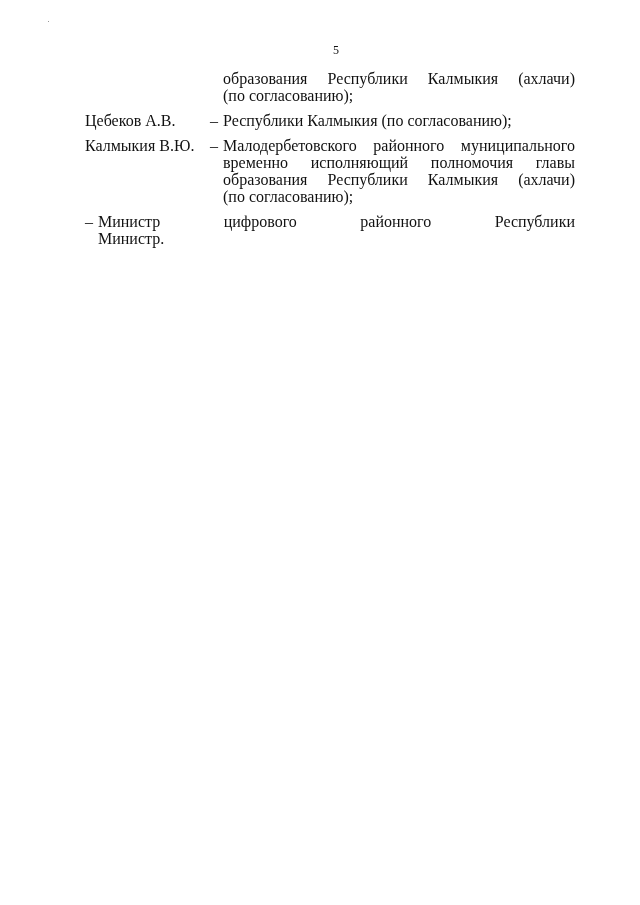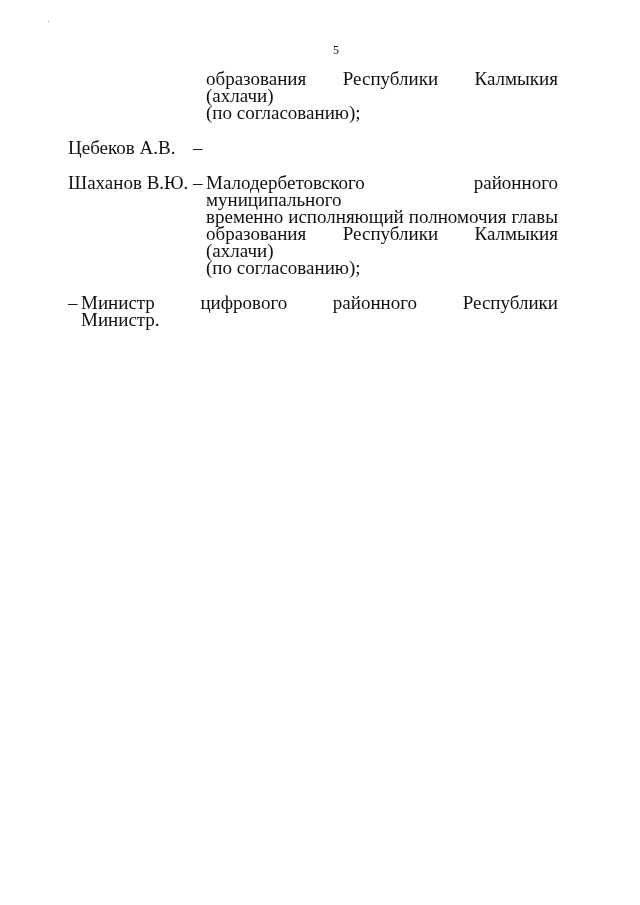--- a/index.html
+++ b/index.html
@@ -1,23 +1,23 @@
 <!DOCTYPE html>
 <html><head>
 <meta charset="utf-8">
 <style>
   html, body { margin: 0; padding: 0; background: #ffffff; }
   body { width: 640px; height: 905px; position: relative; overflow: hidden;
          font-family: "Liberation Serif", "DejaVu Serif", serif; color: #111; }
   .speck { position: absolute; left: 48px; top: 21px; width: 1px; height: 1px; background: #999; }
   .page-number { position: absolute; top: 43px; left: 0; width: 640px; text-align: center;
                  font-size: 12px; margin-left: 16px; }
-  .content { position: absolute; top: 70px; left: 68px; width: 490px; font-size: 19px; line-height: 17px; }
+  .content { position: absolute; top: 70px; left: 85px; width: 490px; font-size: 16px; line-height: 17px; }
   .cont { margin-left: 138px; text-align: justify; text-align-last: left; }
-  .row { display: flex; margin-top: 18px; }
+  .row { display: flex; margin-top: 8px; }
   .name { width: 125px; flex: none; }
   .dash { width: 13px; flex: none; }
   .desc { flex: 1; text-align: justify; }
   .j { text-align: justify; text-align-last: justify; display: block; }
 </style>
 </head>
 <body>
 
 <div class="speck"></div>
 
@@ -26,25 +26,26 @@
 <div class="content">
   <div class="cont">
     <span class="j">образования Республики Калмыкия (ахлачи)</span>
     <span>(по согласованию);</span>
   </div>
 
   <div class="row">
     <div class="name">Цебеков А.В.</div>
     <div class="dash">–</div>
     <div class="desc">
+      <span>Республики Калмыкия (по согласованию);</span>
     </div>
   </div>
 
   <div class="row">
-    <div class="name">Шаханов В.Ю.</div>
+    <div class="name">Калмыкия В.Ю.</div>
     <div class="dash">–</div>
     <div class="desc">
       <span class="j">Малодербетовского районного муниципального</span>
       <span class="j">временно исполняющий полномочия главы</span>
       <span class="j">образования Республики Калмыкия (ахлачи)</span>
       <span>(по согласованию);</span>
     </div>
   </div>
 
   <div class="row">

